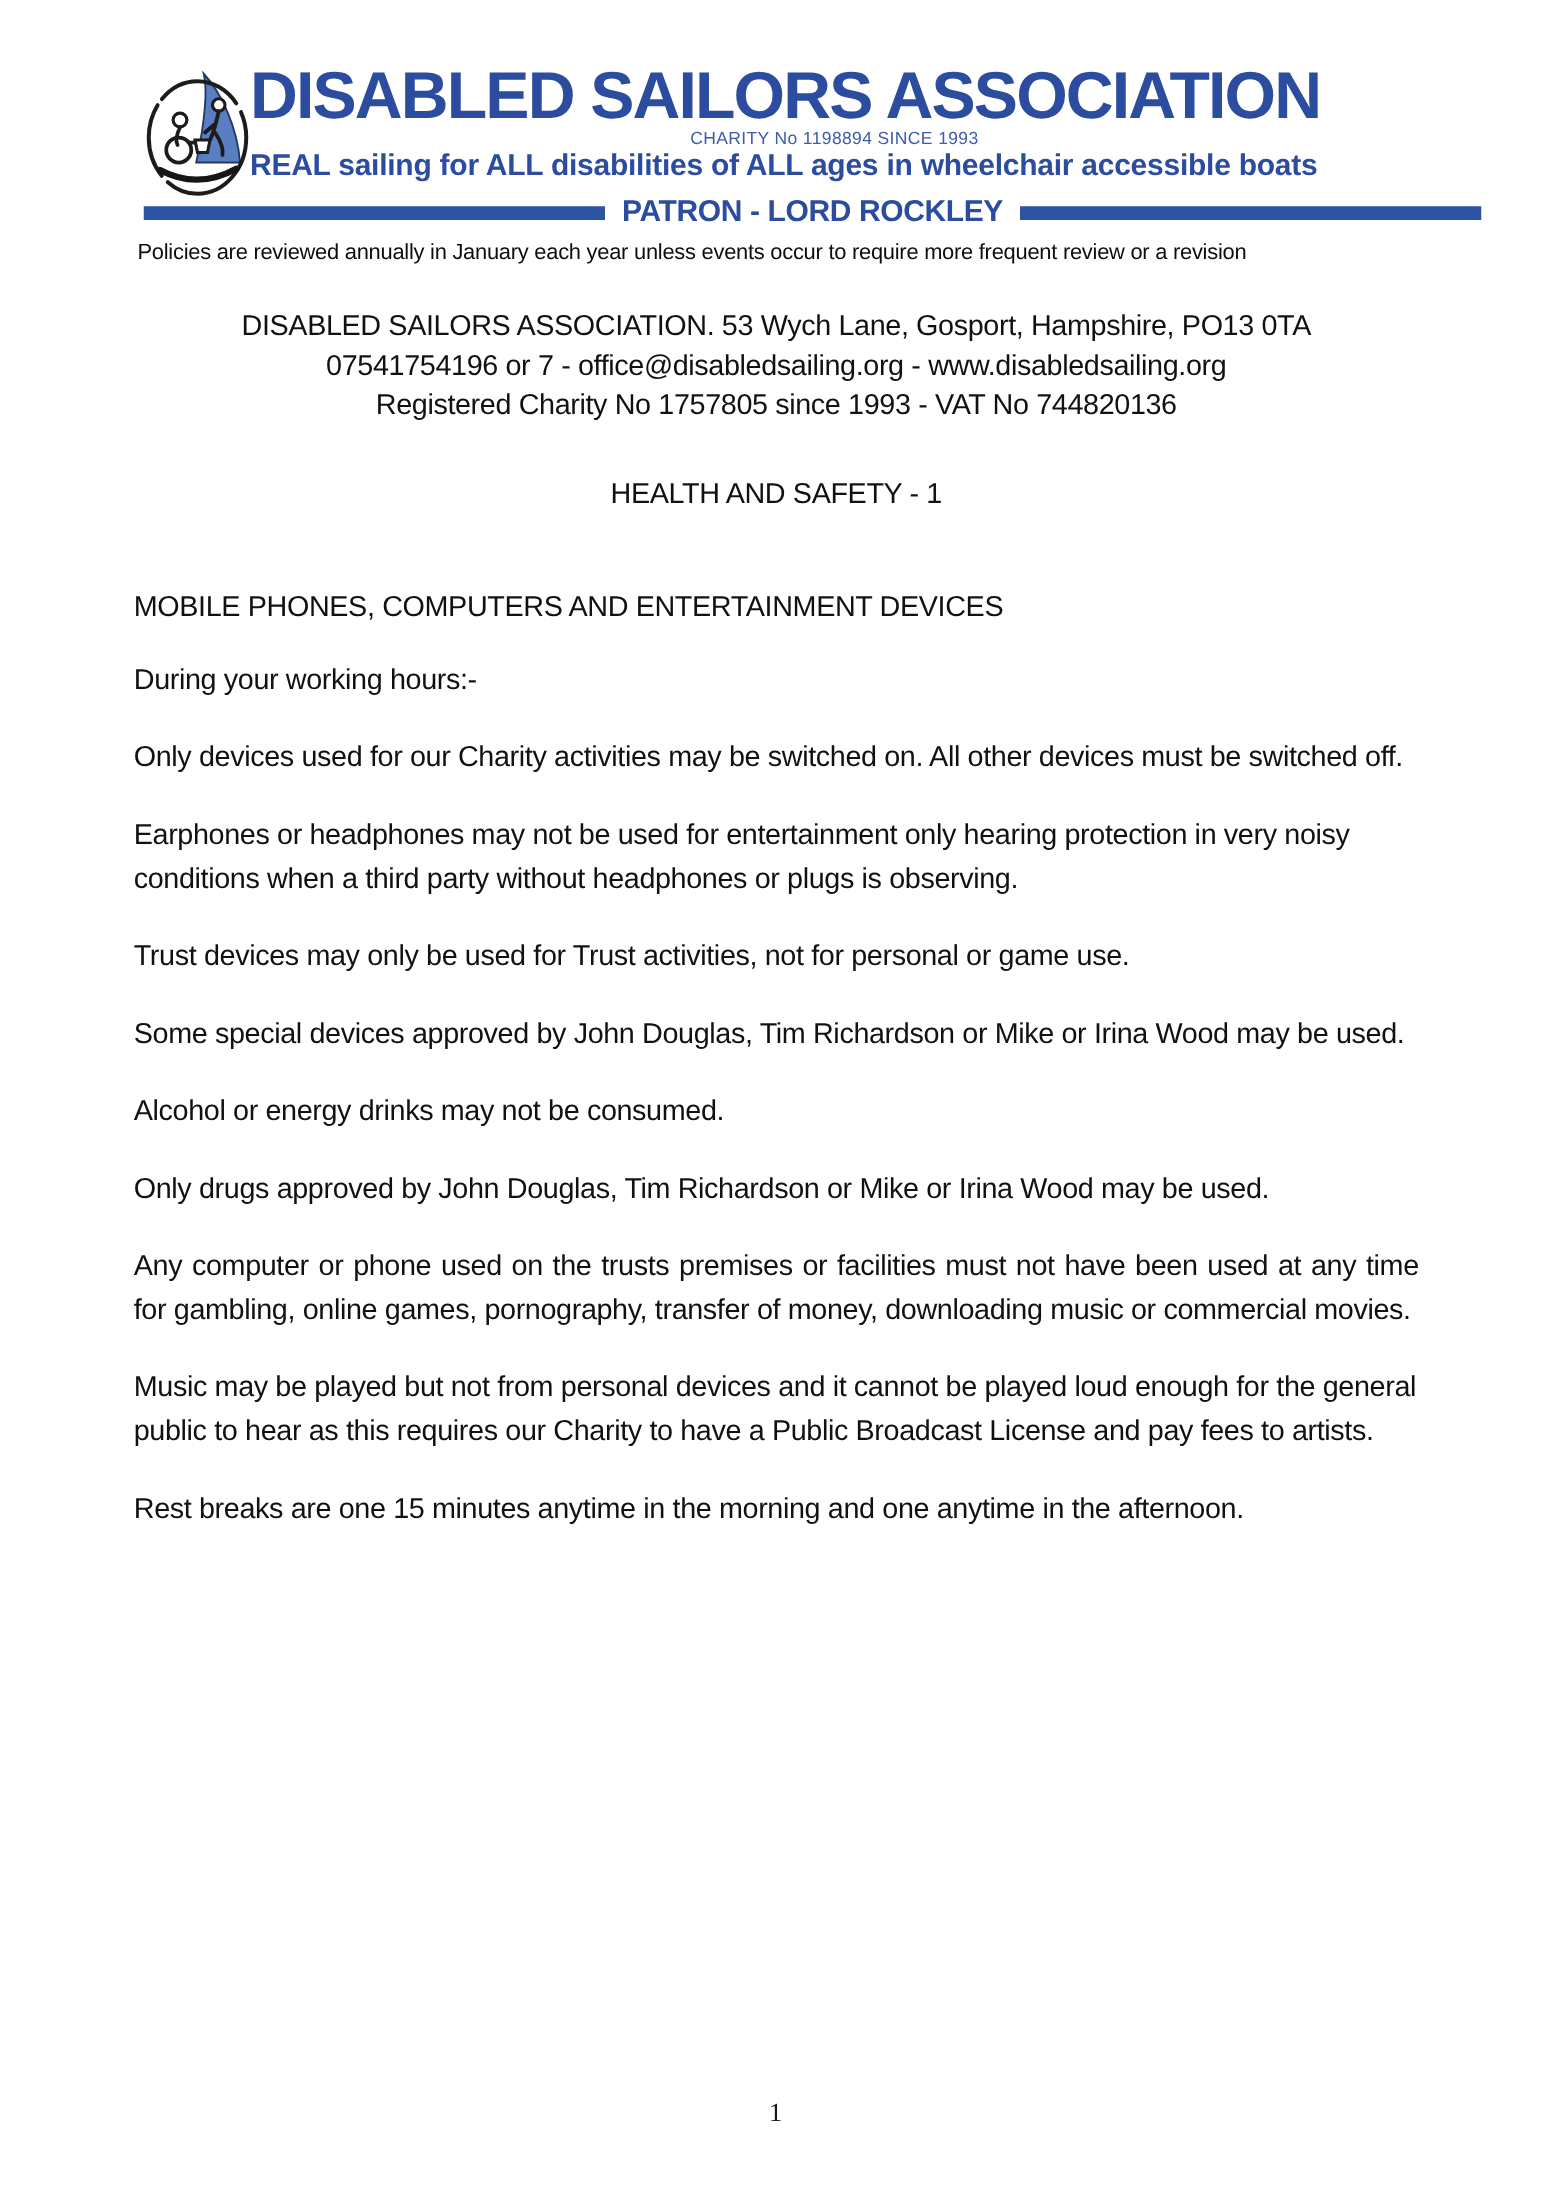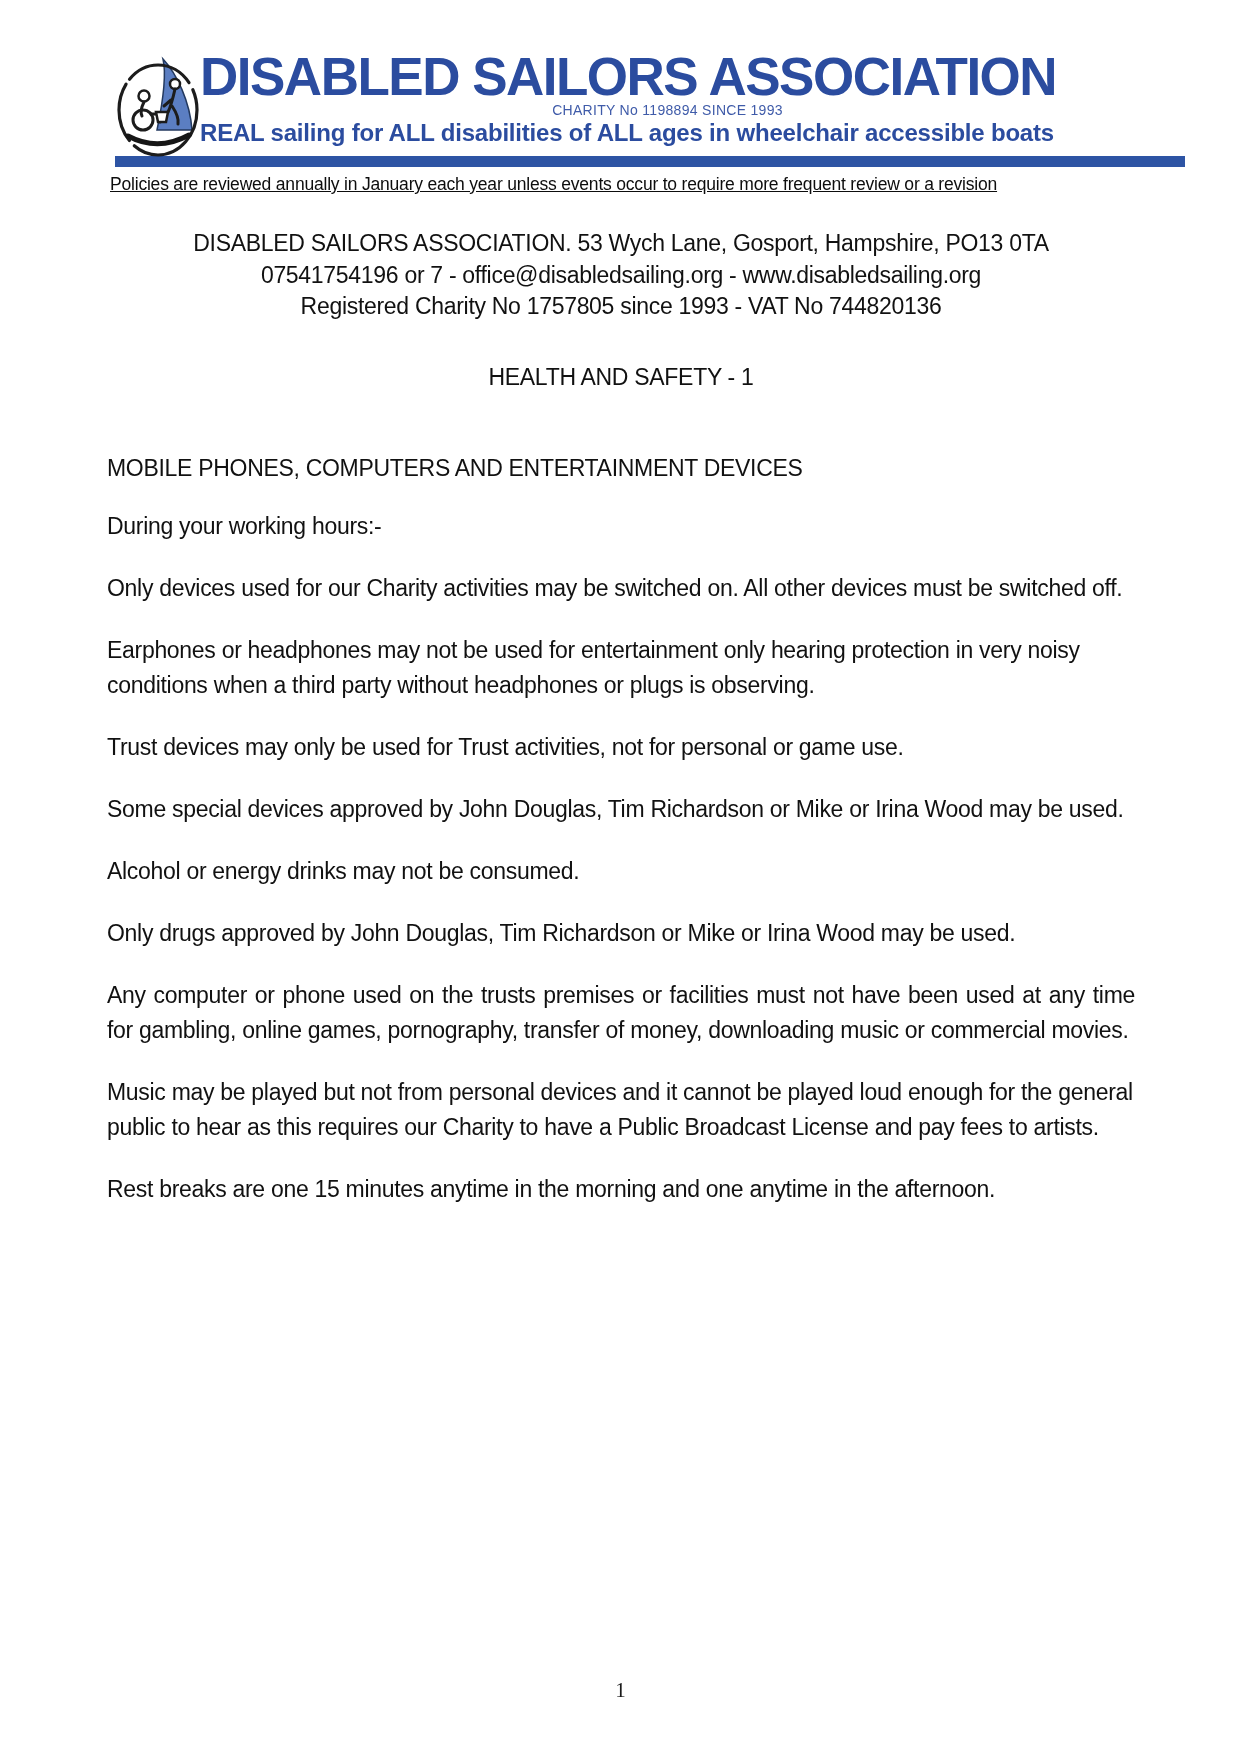--- a/index.html
+++ b/index.html
@@ -71,21 +71,20 @@
     color:var(--brand);
     padding:0 14px;
     white-space:nowrap;
   }
   .review-note{
     margin-top:7px;
     margin-left:3px;
     font-size:17.5px;
     letter-spacing:-0.2px;
     color:#0d0d0d;
-    text-decoration:underline;
   }
   
   .contact{
     margin-top:33px;
     text-align:center;
     font-size:23px;
     line-height:31.5px;
     letter-spacing:-0.3px;
   }
   
@@ -149,20 +148,21 @@
     </span>
 
     <div class="masthead">
       <div class="org-title">DISABLED SAILORS ASSOCIATION</div>
       <div class="charity-line">CHARITY No 1198894 SINCE 1993</div>
       <div class="tagline">REAL sailing for ALL disabilities of ALL ages in wheelchair accessible boats</div>
     </div>
 
     <div class="patron-row">
       <span class="patron-bar"></span>
+      <span class="patron-label">PATRON - LORD ROCKLEY</span>
       <span class="patron-bar"></span>
     </div>
 
     <div class="review-note">Policies  are reviewed annually in January each year unless events occur to require more frequent review or a revision</div>
   </div>
 
   <div class="contact">
     <div>DISABLED SAILORS ASSOCIATION. 53 Wych Lane, Gosport, Hampshire, PO13 0TA</div>
     <div>07541754196 or 7  -  office@disabledsailing.org  -  www.disabledsailing.org</div>
     <div>Registered Charity No 1757805 since 1993  -  VAT No 744820136</div>

